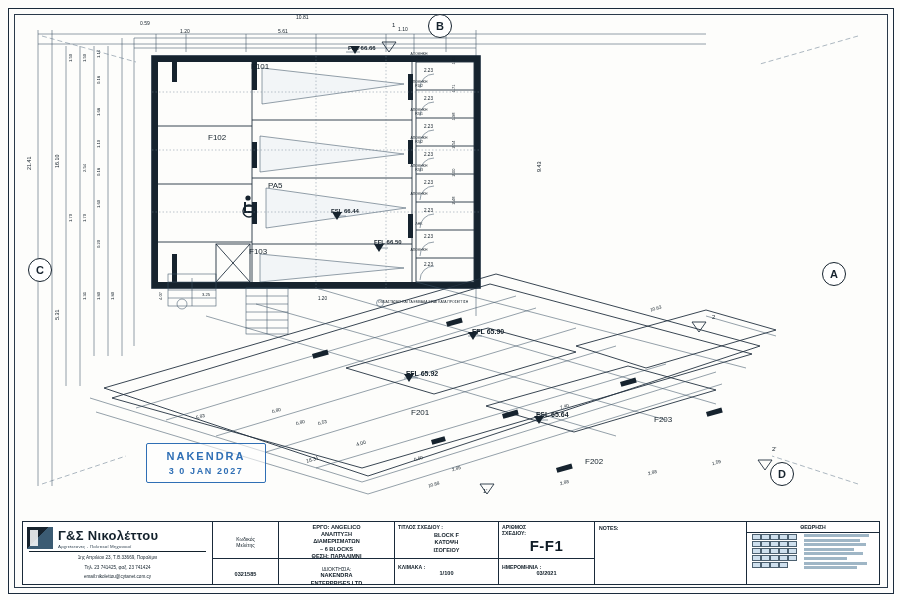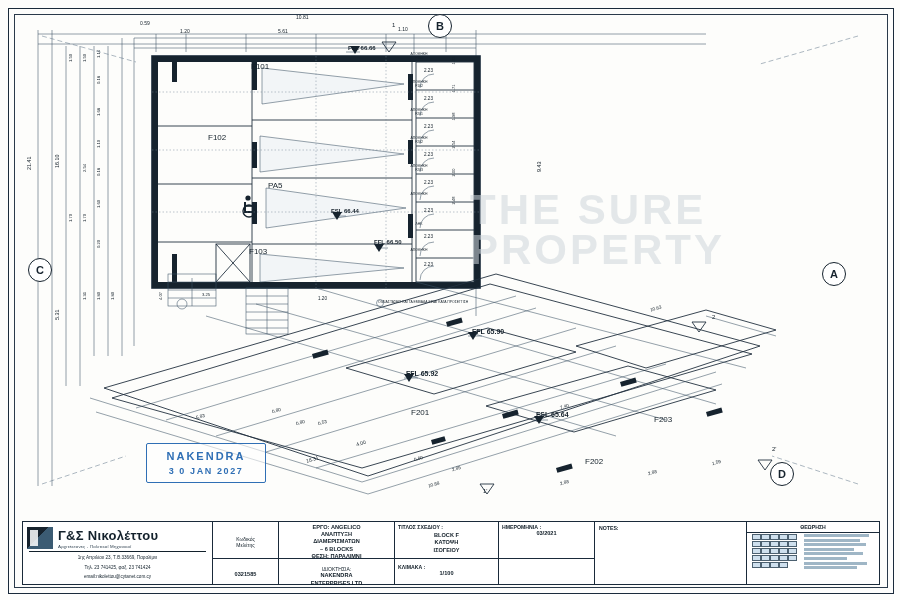--- a/index.html
+++ b/index.html
@@ -273,23 +273,20 @@
       <polygon points="388,358 398,358 393,366"></polygon>
       <polygon points="518,400 528,400 523,408"></polygon>
     </g>
 
     <g class="tn">
           <circle cx="364" cy="287" r="3.5"></circle>
         </g>
   </svg>
   </div>
 
-  <div class="abs wm">
-    <span>THE SURE PROPERTY</span>
-  </div>
 
   <div class="abs" style="left:428px;top:14px;width:22px;height:22px;border:1.2px solid #16232e;border-radius:50%;display:flex;align-items:center;justify-content:center;font-size:11px;font-weight:bold;color:#16232e;background:#fff;">
       <span>B</span>
     </div>
   <div class="abs" style="left:822px;top:262px;width:22px;height:22px;border:1.2px solid #16232e;border-radius:50%;display:flex;align-items:center;justify-content:center;font-size:11px;font-weight:bold;color:#16232e;background:#fff;">
       <span>A</span>
     </div>
   <div class="abs" style="left:28px;top:258px;width:22px;height:22px;border:1.2px solid #16232e;border-radius:50%;display:flex;align-items:center;justify-content:center;font-size:11px;font-weight:bold;color:#16232e;background:#fff;">
       <span>C</span>
     </div>
@@ -474,20 +471,25 @@
         <div class="mini-b">ΙΣΟΓΕΙΟΥ</div>
       </div>
       <div style="height:25px;">
         <div class="hdr" style="text-align:left;padding:2px 3px 0 3px;">ΚΛΙΜΑΚΑ :</div>
         <div class="mini-b">1/100</div>
       </div>
     </div>
 
     <div class="cell c-num">
       <div class="split-h" style="top:36px;"></div>
+      <div class="pad" style="height:36px;">
+        <div class="hdr" style="text-align:left;">ΑΡΙΘΜΟΣ</div>
+        <div class="hdr" style="text-align:left;">ΣΧΕΔΙΟΥ:</div>
+        <div class="big" style="text-align:center;margin-top:1px;">F-F1</div>
+      </div>
       <div style="height:25px;">
         <div class="hdr" style="text-align:left;padding:2px 3px 0 3px;">ΗΜΕΡΟΜΗΝΙΑ :</div>
         <div class="mini-b">03/2021</div>
       </div>
     </div>
 
     <div class="cell c-notes">
       <div class="hdr" style="text-align:left;padding:3px 4px;">NOTES:</div>
     </div>
 

